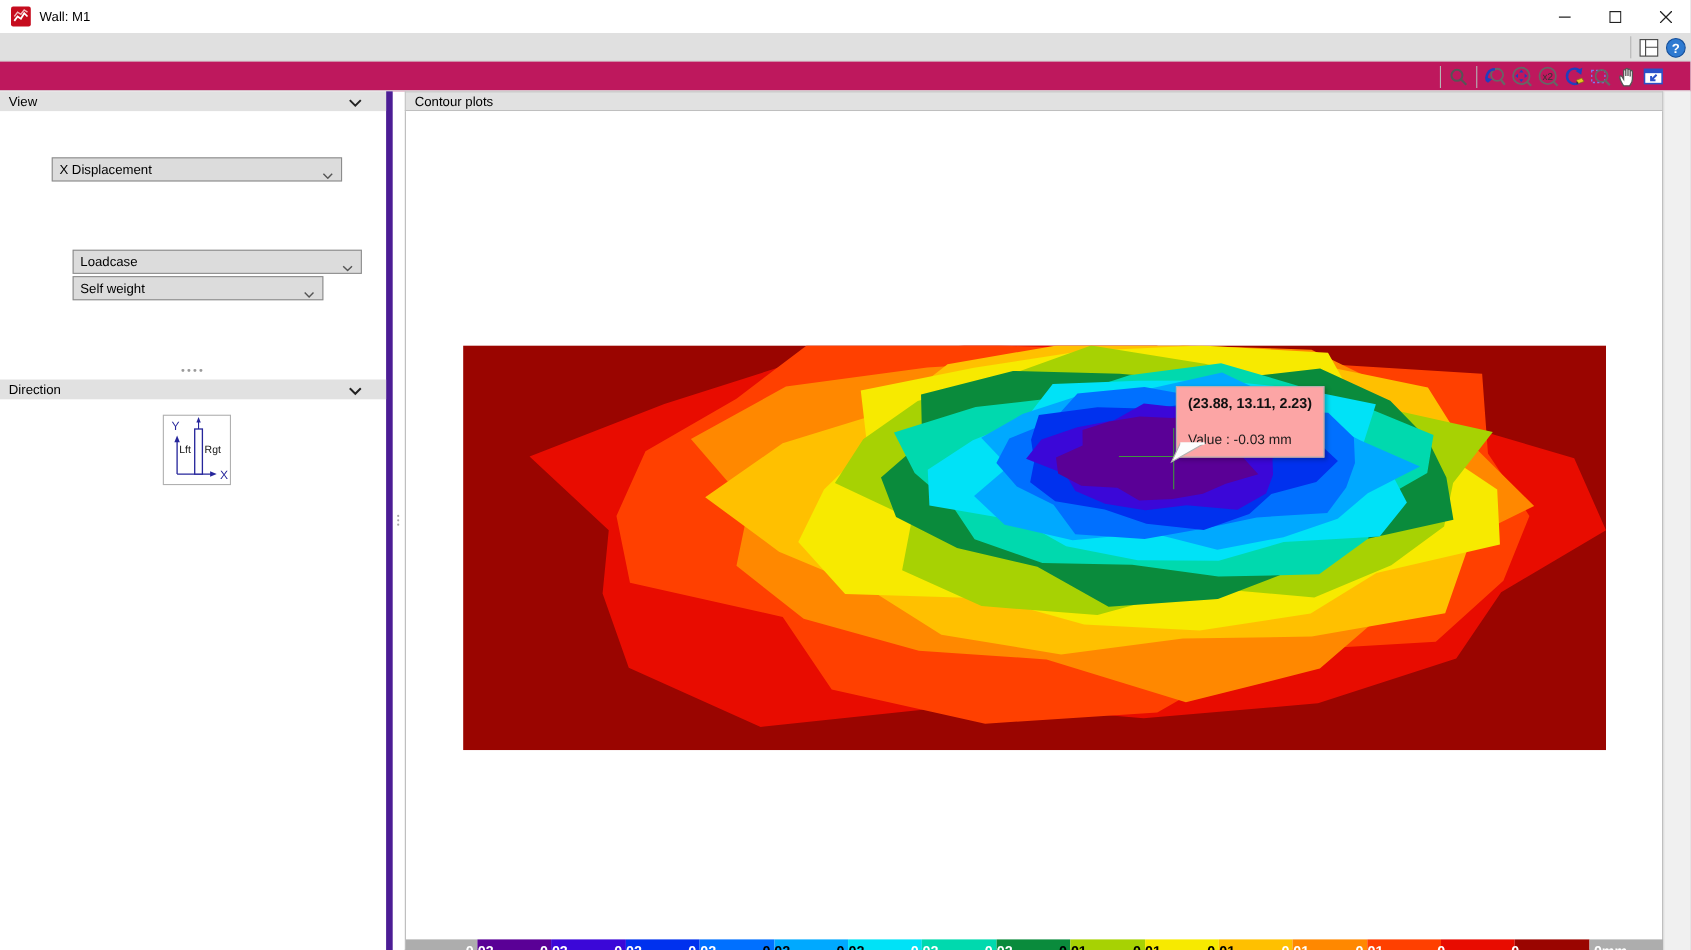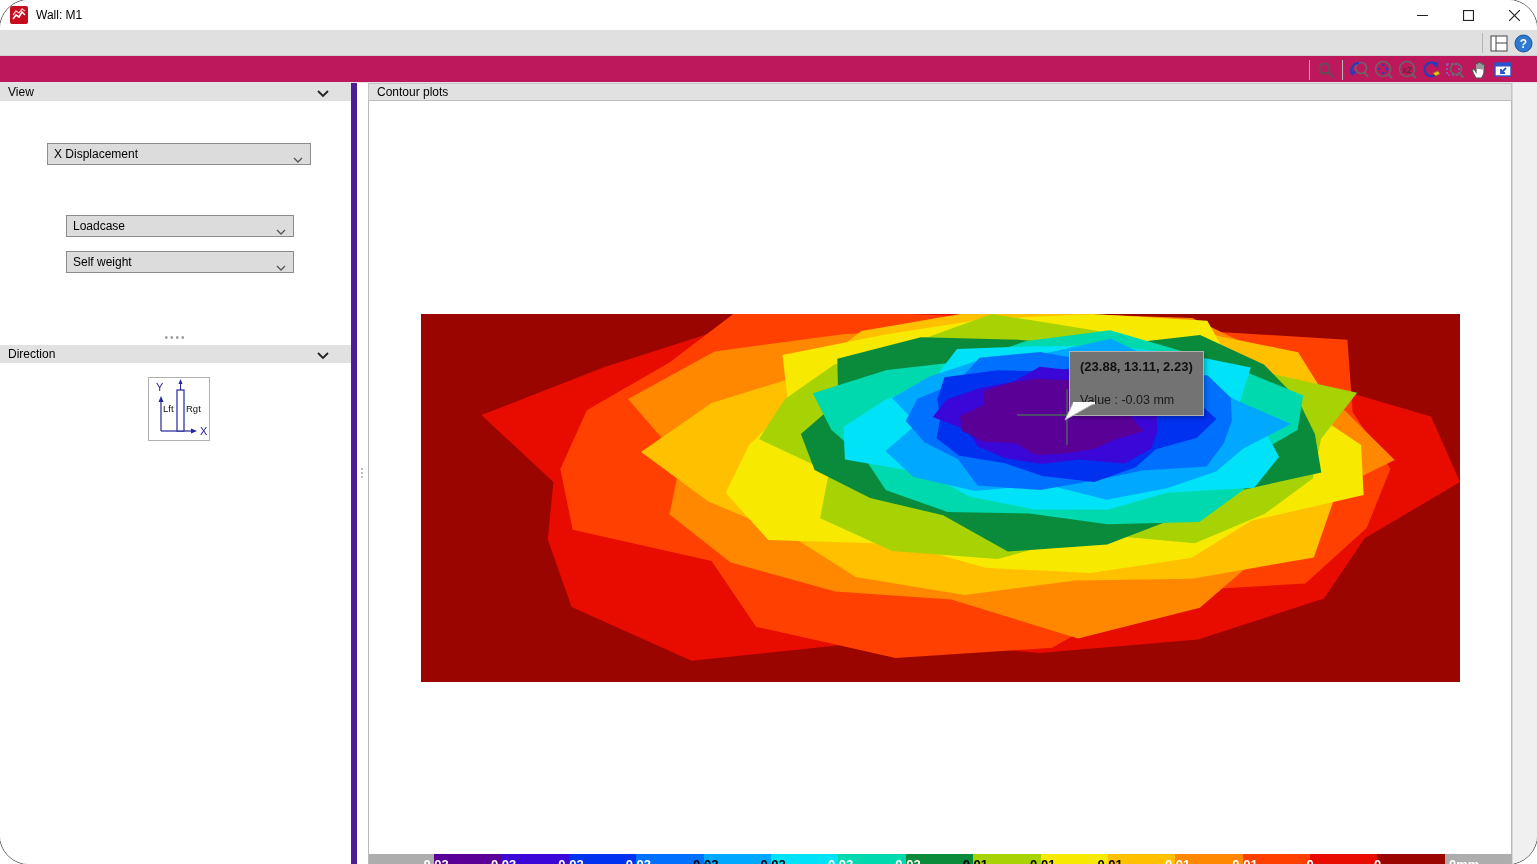--- a/index.html
+++ b/index.html
@@ -1,17 +1,17 @@
 <!DOCTYPE html>
 <html><head>
 <meta charset="utf-8">
 <style>
   * { margin:0; padding:0; box-sizing:border-box; }
   html,body { width:1537px; height:864px; font-family:"Liberation Sans","DejaVu Sans",sans-serif; background:#fff; }
-  .window { position:relative; width:1537px; height:864px; background:#fff; outline:1px solid #5f6164; overflow:hidden;border-radius:29px; }
+  .window { position:relative; width:1537px; height:864px; background:#fff; outline:1px solid #5f6164; overflow:hidden; }
 
   
   .titlebar { position:absolute; left:0; top:0; right:0; height:30px; background:#fff; display:flex; align-items:center; }
   .app-icon { width:18px; height:18px; margin-left:10px; background:#c60c1e; border-radius:2px; position:relative; flex:none; }
   .app-icon svg { position:absolute; inset:0; }
   .title-text { margin-left:8px; font-size:12px; color:#000; }
   .winbtns { margin-left:auto; display:flex; height:30px; }
   .winbtn { width:46px; height:30px; display:flex; align-items:center; justify-content:center; }
   .winbtn svg { stroke:#222; stroke-width:1.2; fill:none; }
 
@@ -41,21 +41,21 @@
   
   .content { position:absolute; left:368px; top:83px; width:1144px; bottom:0; }
   .content-header { height:18px; background:#e1e1e1; border:1px solid #c6c6c6; border-bottom:1px solid #bfbfbf; display:flex; align-items:center; padding:0 8px; font-size:12px; }
   .content-body { position:absolute; left:0; top:18px; right:0; bottom:0; background:#fff; border:1px solid #b9b9b9; border-top:none; }
   .rightstrip { position:absolute; left:1512px; top:83px; width:25px; bottom:0; background:#f0f0f0; border-left:1px solid #d9d9d9; }
 
   .contour-wrap { position:absolute; left:52px; top:213px; width:1039px; height:368px; }
   .contour-wrap svg { display:block; }
 
   
-  .probe-tip { position:absolute; left:700px; top:250px; background:#737373; border:1px solid #b0b0b0; box-shadow:2px 2px 4px rgba(0,0,0,.25); padding:7px 10px 8px 10px; z-index:5; }
+  .probe-tip { position:absolute; left:700px; top:250px; background:#fca5a5; border:1px solid #b0b0b0; box-shadow:2px 2px 4px rgba(0,0,0,.25); padding:7px 10px 8px 10px; z-index:5; }
   .probe-tip .l1 { font-size:13px; font-weight:bold; color:#111; white-space:nowrap; }
   .probe-tip .l2 { font-size:12.5px; color:#1a1a1a; margin-top:19px; white-space:nowrap; }
   .tip-tail { position:absolute; left:694px; top:301px; z-index:6; }
 
   
   .legend { position:absolute; left:0px; top:753px; width:1144px; height:23px; display:flex; }
   .legend .seg { height:100%; flex:none; }
   .legend-labels { position:absolute; left:0px; top:753px; width:1144px; height:23px; pointer-events:none; }
   .legend-labels span { position:absolute; top:3px; transform:translateX(-50%); font-size:13px; font-weight:bold; }
   .legend-labels span.end-label { transform:none; }
@@ -184,21 +184,21 @@
       </span>
     </div>
     <div class="combo" style="left:47px; top:60px; width:264px;">
       <span>X Displacement</span>
       <span class="cchev">
         <svg width="10" height="6">
             <polyline points="1,1 5,5 9,1" fill="none" stroke="#555" stroke-width="1.3"></polyline>
           </svg>
       </span>
     </div>
-    <div class="combo" style="left:66px; top:132px; width:228px;">
+    <div class="combo" style="left:66px; top:144px; width:263px;">
       <span>Loadcase</span>
       <span class="cchev">
         <svg width="10" height="6">
             <polyline points="1,1 5,5 9,1" fill="none" stroke="#555" stroke-width="1.3"></polyline>
           </svg>
       </span>
     </div>
     <div class="combo" style="left:66px; top:168px; width:228px;">
       <span>Self weight</span>
       <span class="cchev">

